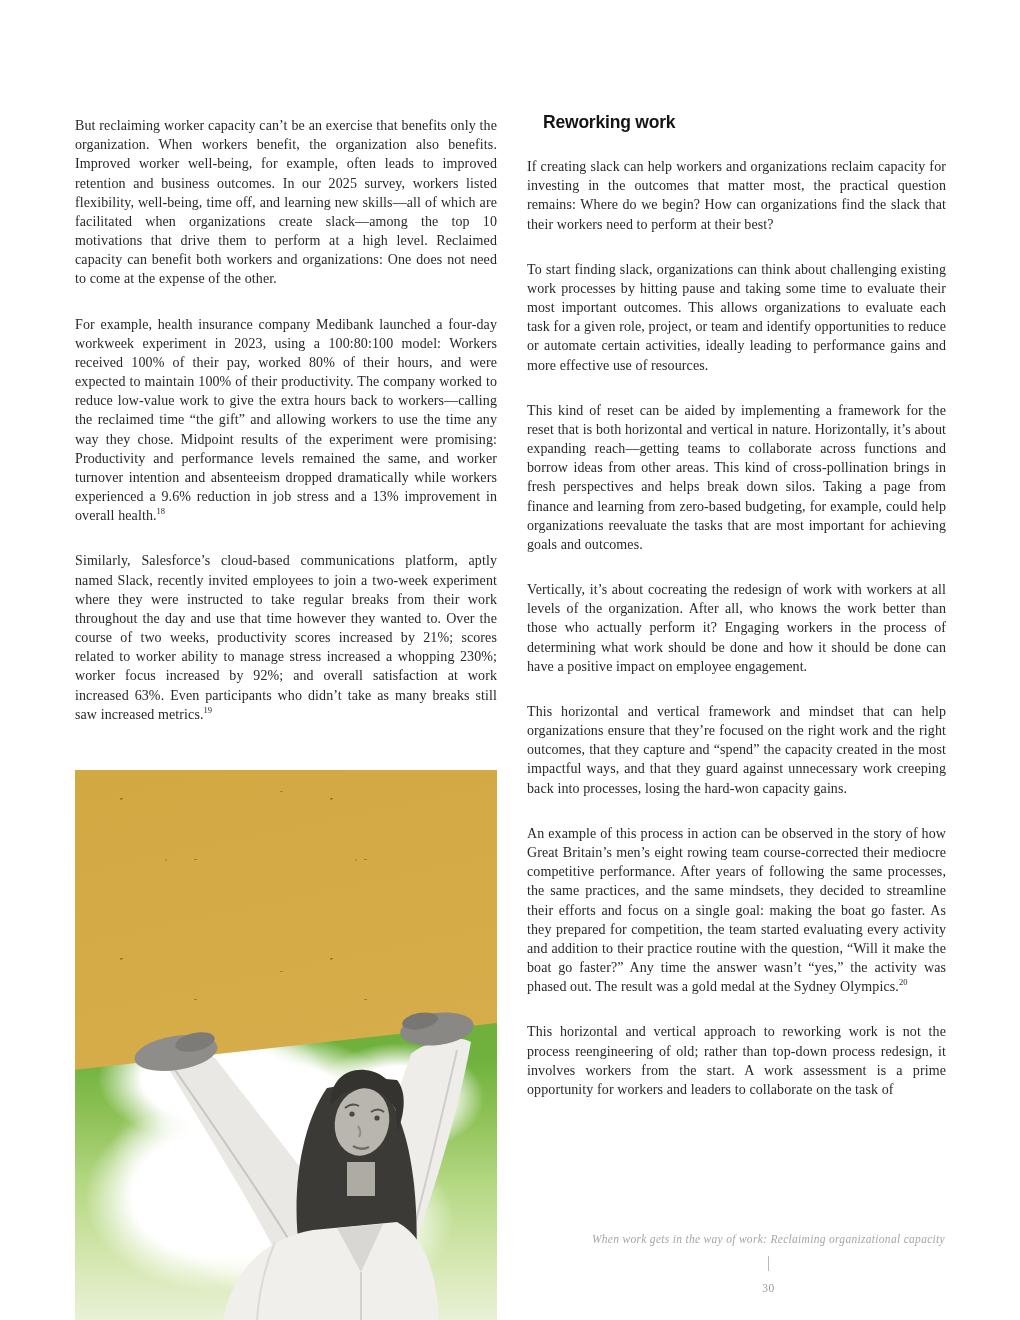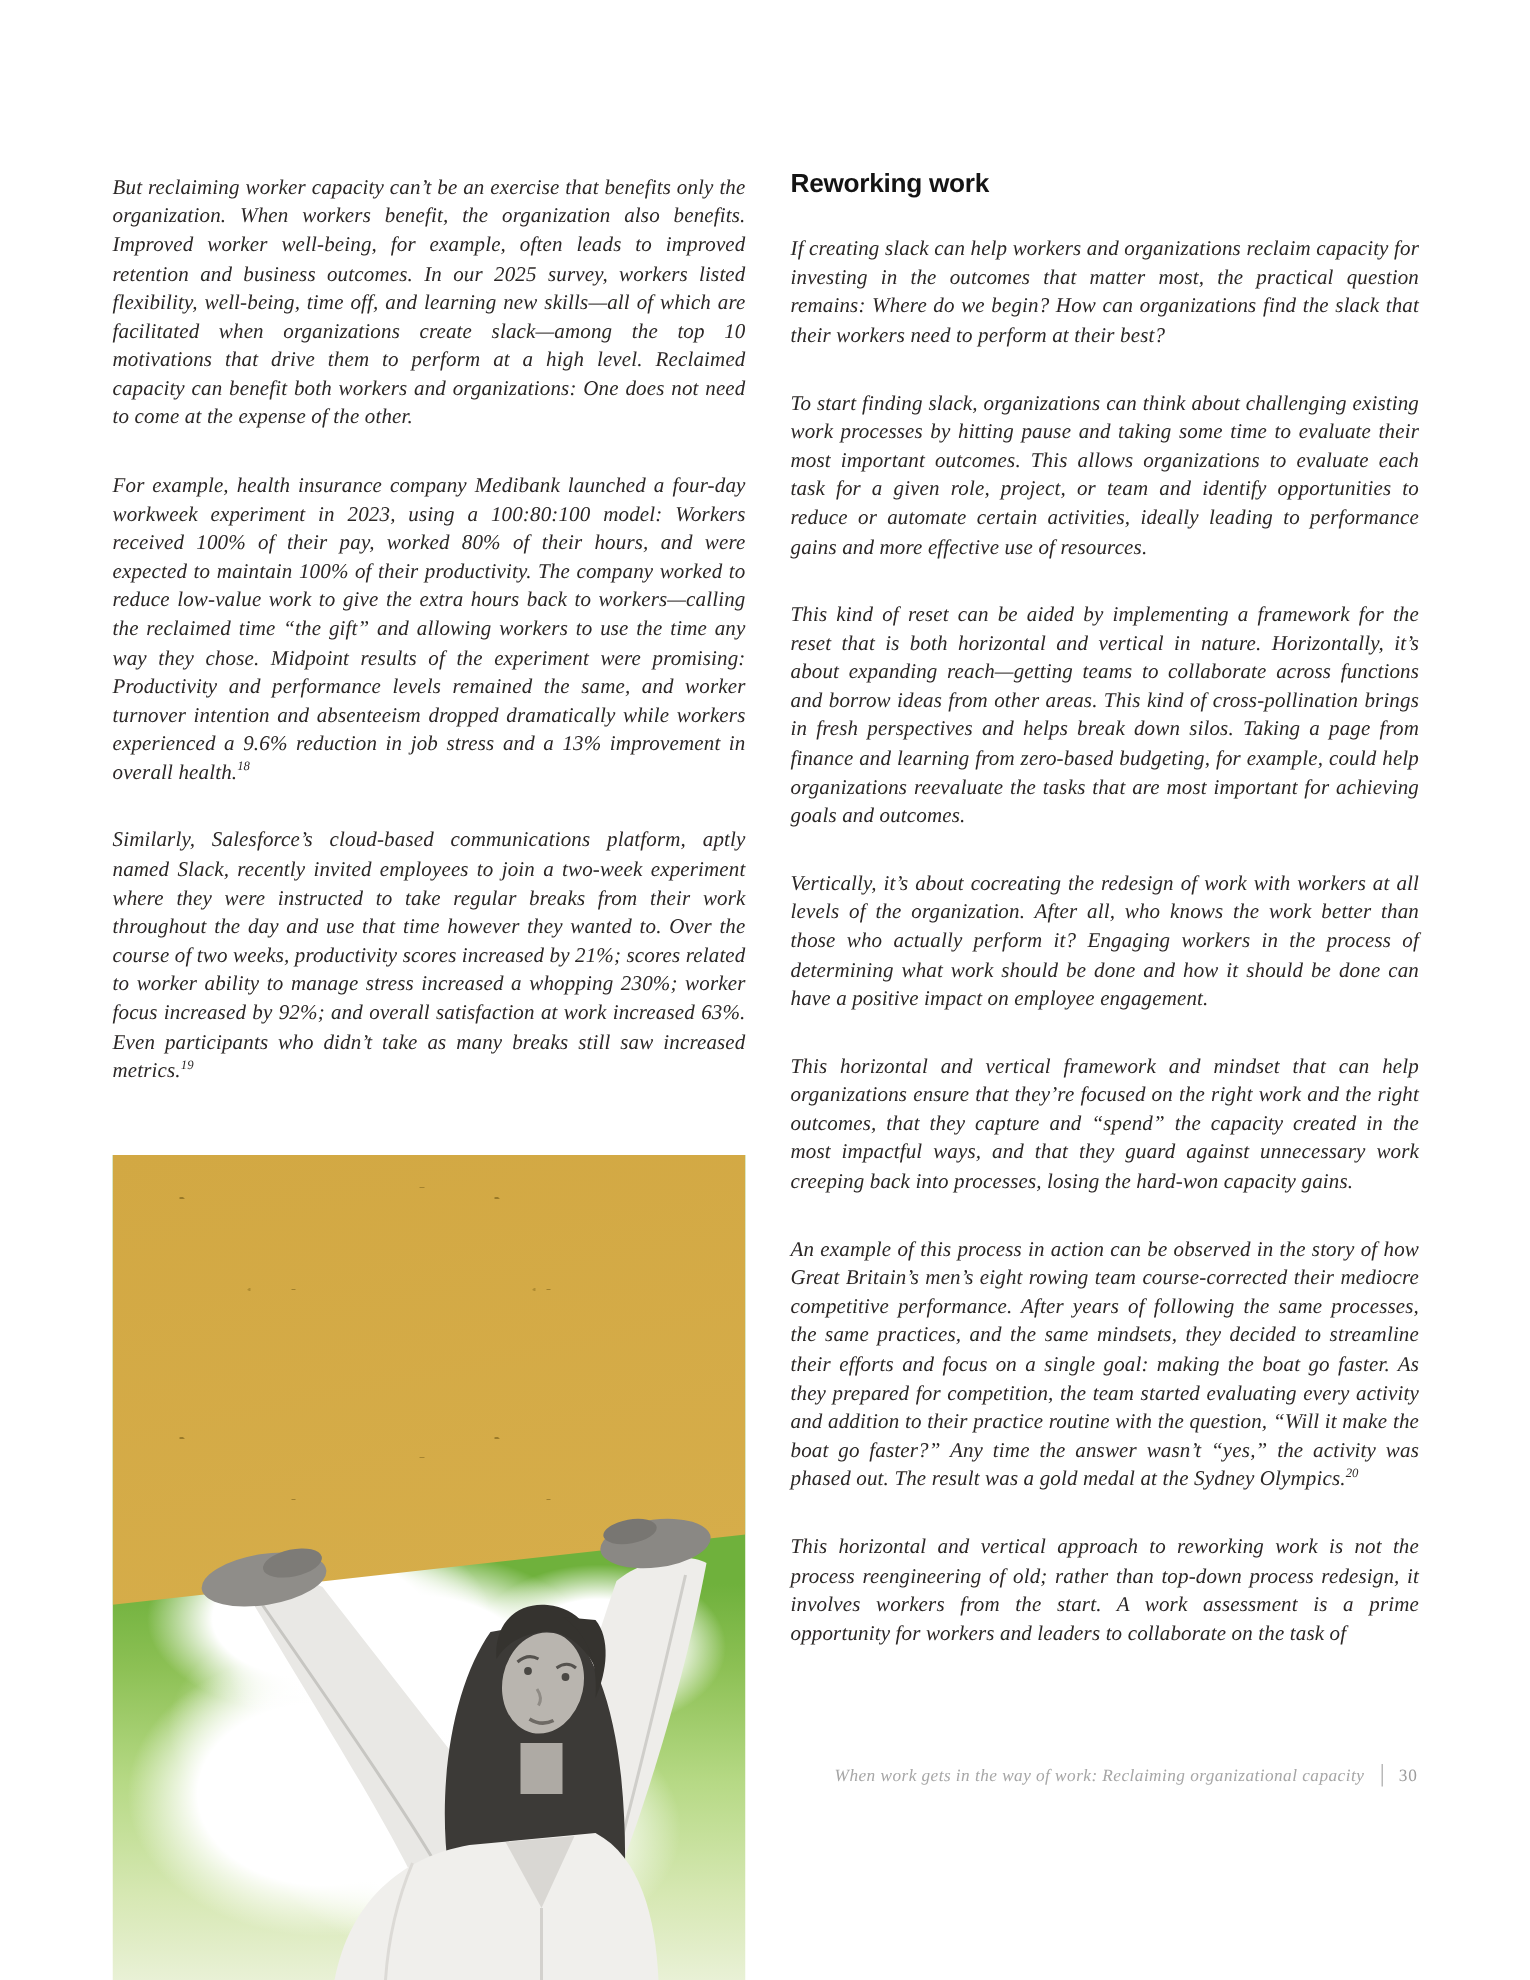--- a/index.html
+++ b/index.html
@@ -18,27 +18,26 @@
   .col-left  { position: absolute; left: 75px;  top: 116px; width: 422px; }
   .col-right { position: absolute; left: 527px; top: 112px; width: 419px; }
 
   p.body-text {
     margin: 0 0 26px 0;
     font-size: 14px;
     line-height: 1.37;
     text-align: justify;
     color: #2b2726;
     letter-spacing: 0.1px;
-    font-style: italic;
   }
   p.body-text:last-child { margin-bottom: 0; margin-top: 24px; }
   sup.fn { font-size: 8.5px; line-height: 0; letter-spacing: 0; }
 
   h2.section-heading {
-    margin: 0 0 24px 0;
+    margin: 0 0 24px 16px;
     font-family: "Liberation Sans", sans-serif;
     font-weight: 700;
     font-size: 17.5px;
     letter-spacing: -0.2px;
     color: #141414;
   }
   h2.section-heading.second { margin-top: 38px; }
 
   
   .collage {
@@ -70,24 +69,25 @@
       radial-gradient(3px 1.5px at 22% 18%, rgba(96,74,12,0.5) 50%, transparent 55%) 0 0 / 210px 160px,
       radial-gradient(2.5px 1px at 71% 64%, rgba(96,74,12,0.45) 50%, transparent 55%) 0 0 / 170px 140px,
       radial-gradient(2px 2px at 48% 39%, rgba(120,95,20,0.4) 50%, transparent 55%) 0 0 / 190px 230px,
       radial-gradient(3px 1px at 86% 12%, rgba(96,74,12,0.4) 50%, transparent 55%) 0 0 / 240px 180px,
       linear-gradient(168deg, var(--yellow, #d2a843) 0%, #d6ad4a 55%, #cda241 100%);
   }
   svg.person { position: absolute; inset: 0; width: 100%; height: 100%; }
 
   
   .footer {
-    position: absolute; top: 1176px; right: 75px;
+    position: absolute; top: 1233px; right: 75px;
     display: flex; align-items: center; gap: 11px;
     font-size: 11.5px;
     color: #a6a6a6;
+    flex-direction: column;
   }
   .footer-title { font-style: italic; letter-spacing: 0.3px; }
   .footer-divider { width: 1px; height: 15px; background: #b9b9b9; }
   .footer-page { color: #9c9c9c; letter-spacing: 0.5px; }
 </style>
 </head>
 <body>
 
 <div class="page">
 

